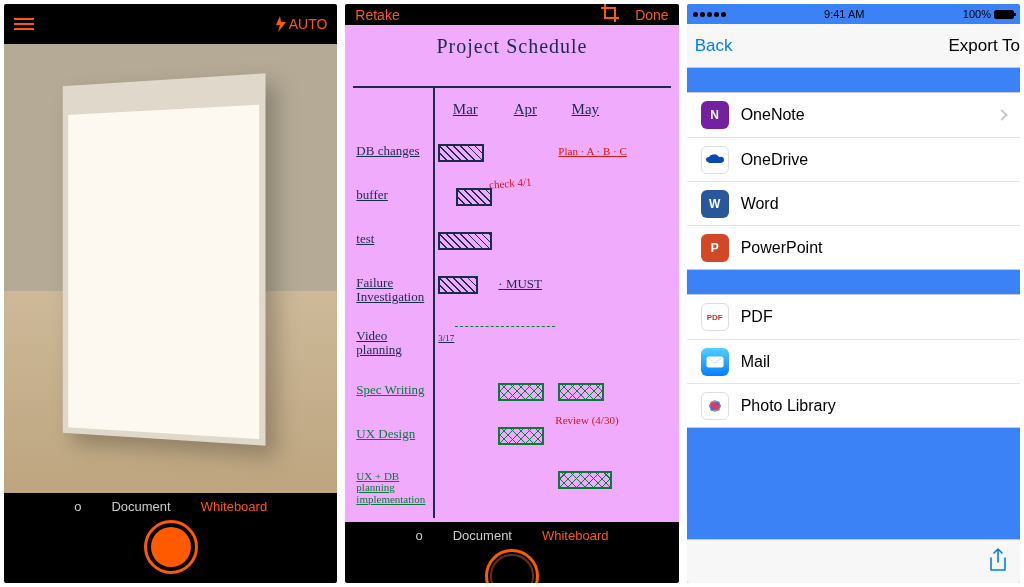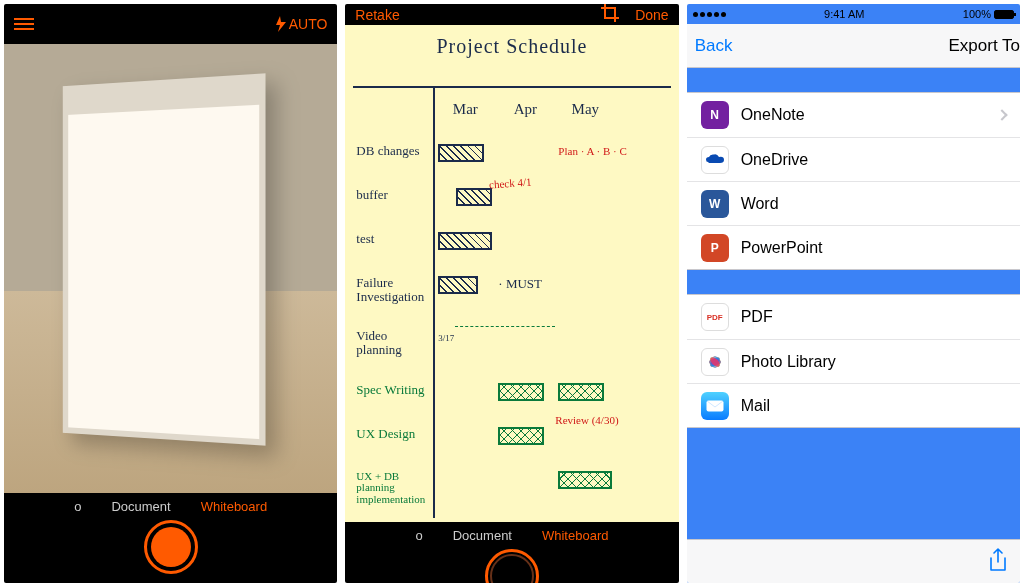--- a/index.html
+++ b/index.html
@@ -101,21 +101,21 @@
     content: "";
     width: 40px;
     height: 40px;
     border-radius: 50%;
     border: 2px solid #663018;
   }
 
   
   .wb {
     flex: 1;
-    background: #fef9c3;
+    background: #f0abfc;
     padding: 10px 8px 4px 8px;
     color: #1b2b4b;
     font-family: "Comic Sans MS", cursive;
     font-size: 13px;
     position: relative;
     display: flex;
     flex-direction: column;
     gap: 24px;
   }
   .wb .title {
@@ -125,20 +125,21 @@
     margin-bottom: 4px;
   }
   .wb .grid {
     display: grid;
     grid-template-columns: 82px 60px 60px 60px;
     border-top: 2px solid #1b2b4b;
   }
   .wb .grid > div {
     padding: 13px 3px;
     position: relative;
+    text-decoration: underline;
   }
   .wb .hdr { text-align: center; font-size: 15px; }
   .wb .rowlabel { border-right: 2px solid #1b2b4b; font-size: 13px; line-height: 1.05; }
   .hatch {
     display: inline-block;
     width: 46px;
     height: 18px;
     border: 2px solid currentColor;
     background: repeating-linear-gradient(45deg, transparent 0 4px, currentColor 4px 5px);
     vertical-align: middle;
@@ -423,47 +424,47 @@
     <div class="list-item">
       <div class="app-icon" style="background:#d24726">P</div>
       <span>PowerPoint</span>
     </div>
   </div>
 
   <div class="list-group">
     <div class="list-item">
       <div class="app-icon" style="background:#fff;border:1px solid #ddd;color:#d93025;font-size:8px">PDF</div>
       <span>PDF</span>
+    </div>
+    <div class="list-item">
+      <div class="app-icon" style="background:linear-gradient(#4fd1ff,#0a7cff)">
+        <svg width="18" height="12" viewBox="0 0 18 12">
+            <rect x="0.5" y="0.5" width="17" height="11" rx="2" fill="#fff"></rect>
+            <path d="M1 1 L9 7 L17 1" stroke="#cfe8ff" fill="none"></path>
+          </svg>
+      </div>
+      <span>Mail</span>
     </div>
     <div class="list-item">
       <div class="app-icon" style="background:#fff;border:1px solid #ddd">
         <svg width="20" height="20" viewBox="0 0 20 20">
           <g transform="translate(10,10)">
             <ellipse rx="3.2" ry="6" fill="#ff3b30" opacity=".75"></ellipse>
             <ellipse rx="3.2" ry="6" fill="#ff9500" opacity=".75" transform="rotate(45)"></ellipse>
             <ellipse rx="3.2" ry="6" fill="#ffcc00" opacity=".75" transform="rotate(90)"></ellipse>
             <ellipse rx="3.2" ry="6" fill="#4cd964" opacity=".75" transform="rotate(135)"></ellipse>
             <ellipse rx="3.2" ry="6" fill="#5ac8fa" opacity=".75" transform="rotate(180)"></ellipse>
             <ellipse rx="3.2" ry="6" fill="#007aff" opacity=".75" transform="rotate(225)"></ellipse>
             <ellipse rx="3.2" ry="6" fill="#5856d6" opacity=".75" transform="rotate(270)"></ellipse>
             <ellipse rx="3.2" ry="6" fill="#ff2d55" opacity=".75" transform="rotate(315)"></ellipse>
           </g>
         </svg>
       </div>
       <span>Photo Library</span>
     </div>
-    <div class="list-item">
-      <div class="app-icon" style="background:linear-gradient(#4fd1ff,#0a7cff)">
-        <svg width="18" height="12" viewBox="0 0 18 12">
-            <rect x="0.5" y="0.5" width="17" height="11" rx="2" fill="#fff"></rect>
-            <path d="M1 1 L9 7 L17 1" stroke="#cfe8ff" fill="none"></path>
-          </svg>
-      </div>
-      <span>Mail</span>
-    </div>
   </div>
 
   <div class="toolbar">
     <span class="share">
       <svg viewBox="0 0 20 24">
         <path d="M10 1 V14 M6 5 L10 1 L14 5 M3 10 V22 H17 V10" stroke="#007aff" stroke-width="1.6" fill="none" stroke-linecap="round" stroke-linejoin="round"></path>
       </svg>
     </span>
   </div>
 </div>

